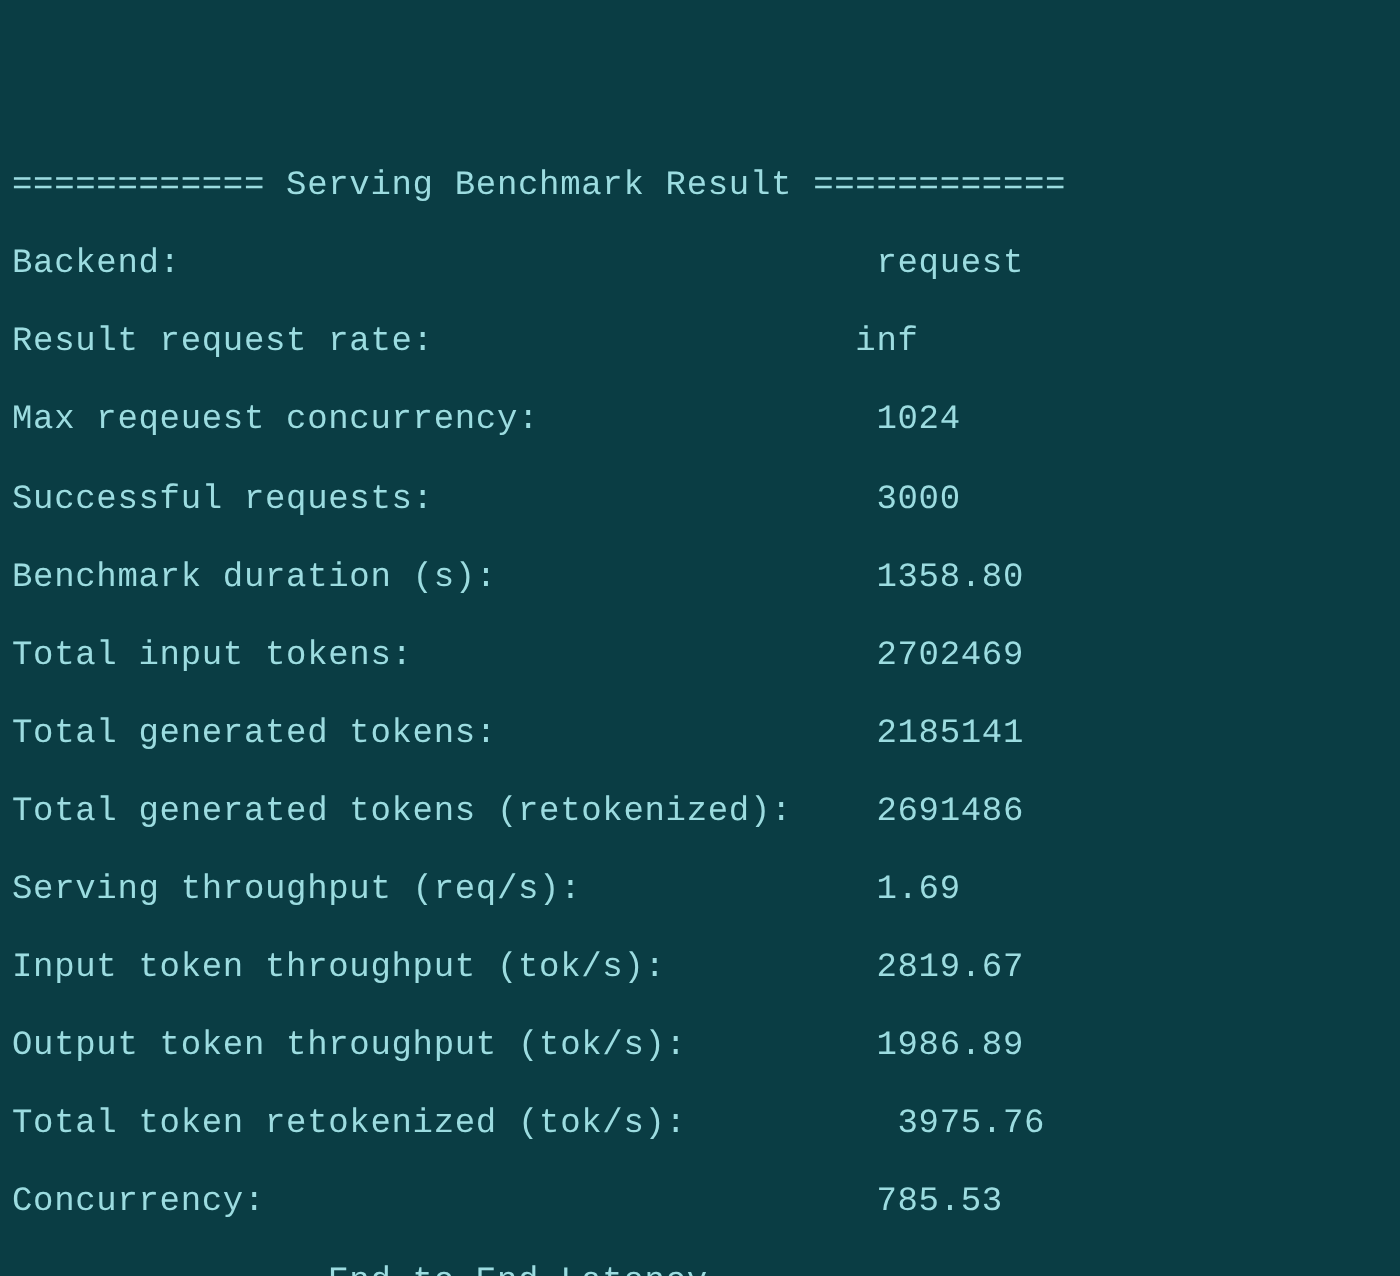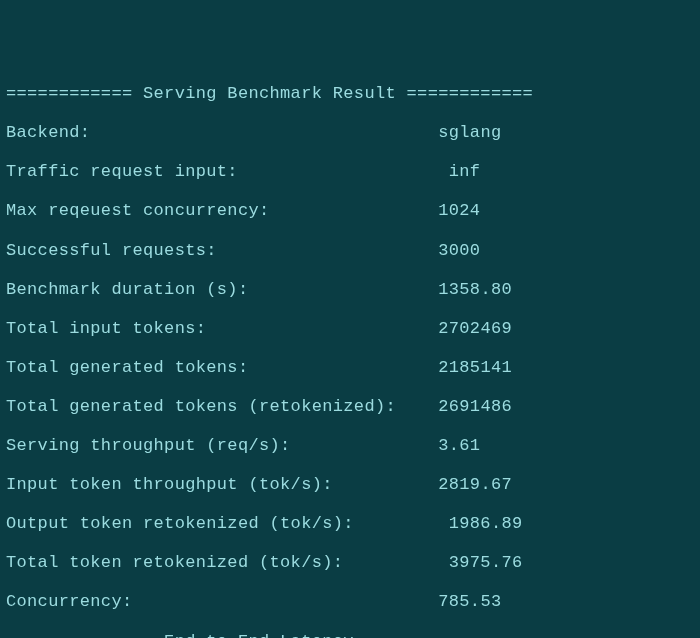--- a/index.html
+++ b/index.html
@@ -17,31 +17,31 @@
       letter-spacing: 0.02em;
     }
     .line { display: block; }
   </style>
 </head>
 <body>
 
 
 
 <span class="line">============ Serving Benchmark Result ============</span>
-<span class="line"><span>Backend:                                 </span><span>sglang</span></span>
-<span class="line"><span>Traffic request input:                    </span><span>inf</span></span>
+<span class="line"><span>Backend:                                 </span><span>request</span></span>
+<span class="line"><span>Result request rate:                    </span><span>inf</span></span>
 <span class="line"><span>Max reqeuest concurrency:                </span><span>1024</span></span>
 <span class="line"><span>Successful requests:                     </span><span>3000</span></span>
 <span class="line"><span>Benchmark duration (s):                  </span><span>1358.80</span></span>
 <span class="line"><span>Total input tokens:                      </span><span>2702469</span></span>
 <span class="line"><span>Total generated tokens:                  </span><span>2185141</span></span>
 <span class="line"><span>Total generated tokens (retokenized):    </span><span>2691486</span></span>
-<span class="line"><span>Serving throughput (req/s):              </span><span>3.61</span></span>
+<span class="line"><span>Serving throughput (req/s):              </span><span>1.69</span></span>
 <span class="line"><span>Input token throughput (tok/s):          </span><span>2819.67</span></span>
-<span class="line"><span>Output token retokenized (tok/s):         </span><span>1986.89</span></span>
+<span class="line"><span>Output token throughput (tok/s):         </span><span>1986.89</span></span>
 <span class="line"><span>Total token retokenized (tok/s):          </span><span>3975.76</span></span>
 <span class="line"><span>Concurrency:                             </span><span>785.53</span></span>
 <span class="line">---------------End-to-End Latency----------------</span>
 
 
 
 
 
 
 

